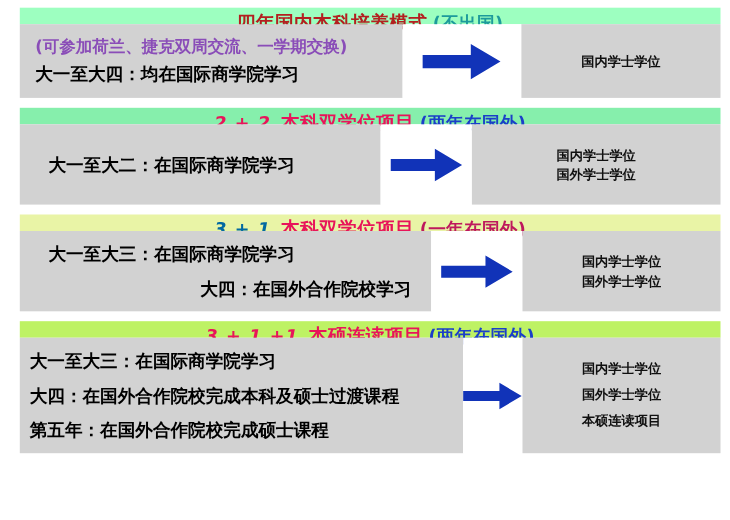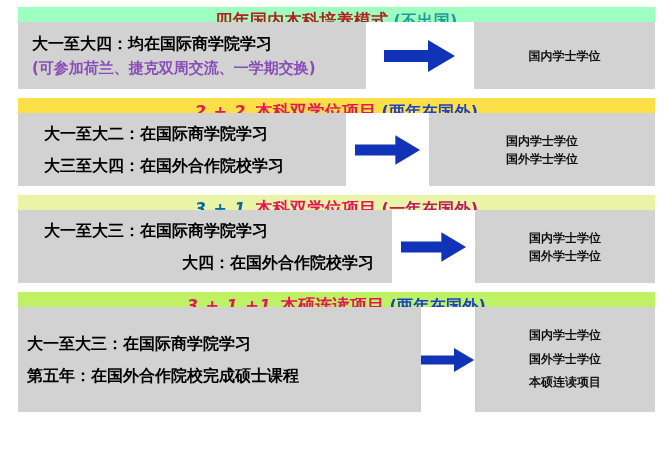--- a/index.html
+++ b/index.html
@@ -137,42 +137,41 @@
 <body>
 
 <div id="page">
 
   <div class="program-block" id="row-1">
     <div class="block-header" style="background-color: rgb(157, 255, 192);">
       <span class="main-title" style="color: rgb(179, 32, 32);">四年国内本科培养模式</span><span class="note" style="color: rgb(29, 155, 155);">(不出国)</span>
     </div>
     <div class="block-body">
       <div class="body-left">
+        <div class="stage-line purple">(可参加荷兰、捷克双周交流、一学期交换)</div>
         <div class="stage-line">大一至大四：均在国际商学院学习</div>
-        <div class="stage-line purple">(可参加荷兰、捷克双周交流、一学期交换)</div>
       </div>
       <div class="arrow-gap">
         <svg class="arrow" width="72" height="34" viewBox="0 0 72 34">
           <path d="M0 11 L44 11 L44 1 L71 17 L44 33 L44 23 L0 23 Z" fill="#1133b8"></path>
         </svg>
       </div>
       <div class="body-right">
         <div class="degree-line">国内学士学位</div>
       </div>
     </div>
   </div>
 
   <div class="program-block" id="row-2">
-    <div class="block-header" style="background-color: #fde047;">
+    <div class="block-header" style="background-color: #86efac;">
       <span class="code" style="color: rgb(232, 20, 90);">2 + 2</span><span class="main-title" style="color: rgb(232, 20, 90);">本科双学位项目</span><span class="note" style="color: rgb(27, 63, 200);">(两年在国外)</span>
     </div>
     <div class="block-body">
       <div class="body-left">
         <div class="stage-line">大一至大二：在国际商学院学习</div>
-        <div class="stage-line">大三至大四：在国外合作院校学习</div>
       </div>
       <div class="arrow-gap">
         <svg class="arrow" width="66" height="32" viewBox="0 0 72 34">
           <path d="M0 11 L44 11 L44 1 L71 17 L44 33 L44 23 L0 23 Z" fill="#1133b8"></path>
         </svg>
       </div>
       <div class="body-right">
         <div class="degree-line">国内学士学位</div>
         <div class="degree-line">国外学士学位</div>
       </div>
@@ -200,20 +199,21 @@
     </div>
   </div>
 
   <div class="program-block" id="row-4">
     <div class="block-header" style="background-color: #bef264;">
       <span class="code" style="color: rgb(232, 20, 90);">3 + 1 +1</span><span class="main-title" style="color: rgb(232, 20, 90);">本硕连读项目</span><span class="note" style="color: rgb(27, 63, 200);">(两年在国外)</span>
     </div>
     <div class="block-body">
       <div class="body-left">
         <div class="stage-line">大一至大三：在国际商学院学习</div>
+        <div class="stage-line">大四：在国外合作院校完成本科及硕士过渡课程</div>
         <div class="stage-line">第五年：在国外合作院校完成硕士课程</div>
       </div>
       <div class="arrow-gap">
         <svg class="arrow" width="58" height="30" viewBox="0 0 72 34">
           <path d="M0 11 L44 11 L44 1 L71 17 L44 33 L44 23 L0 23 Z" fill="#1133b8"></path>
         </svg>
       </div>
       <div class="body-right">
         <div class="degree-line">国内学士学位</div>
         <div class="degree-line">国外学士学位</div>

